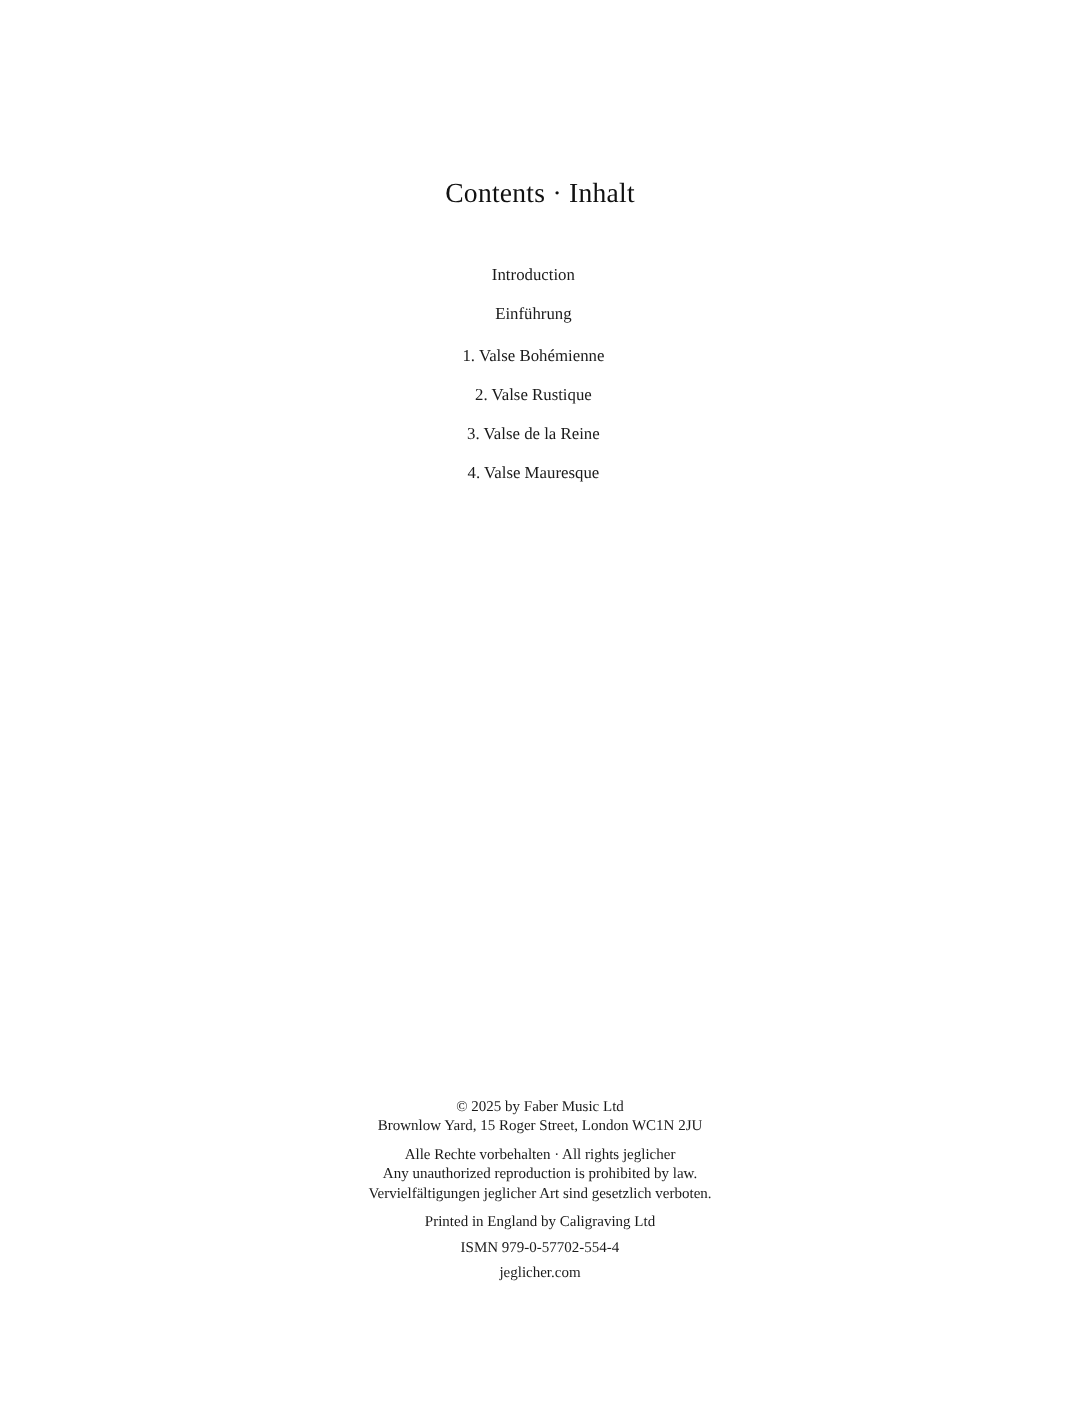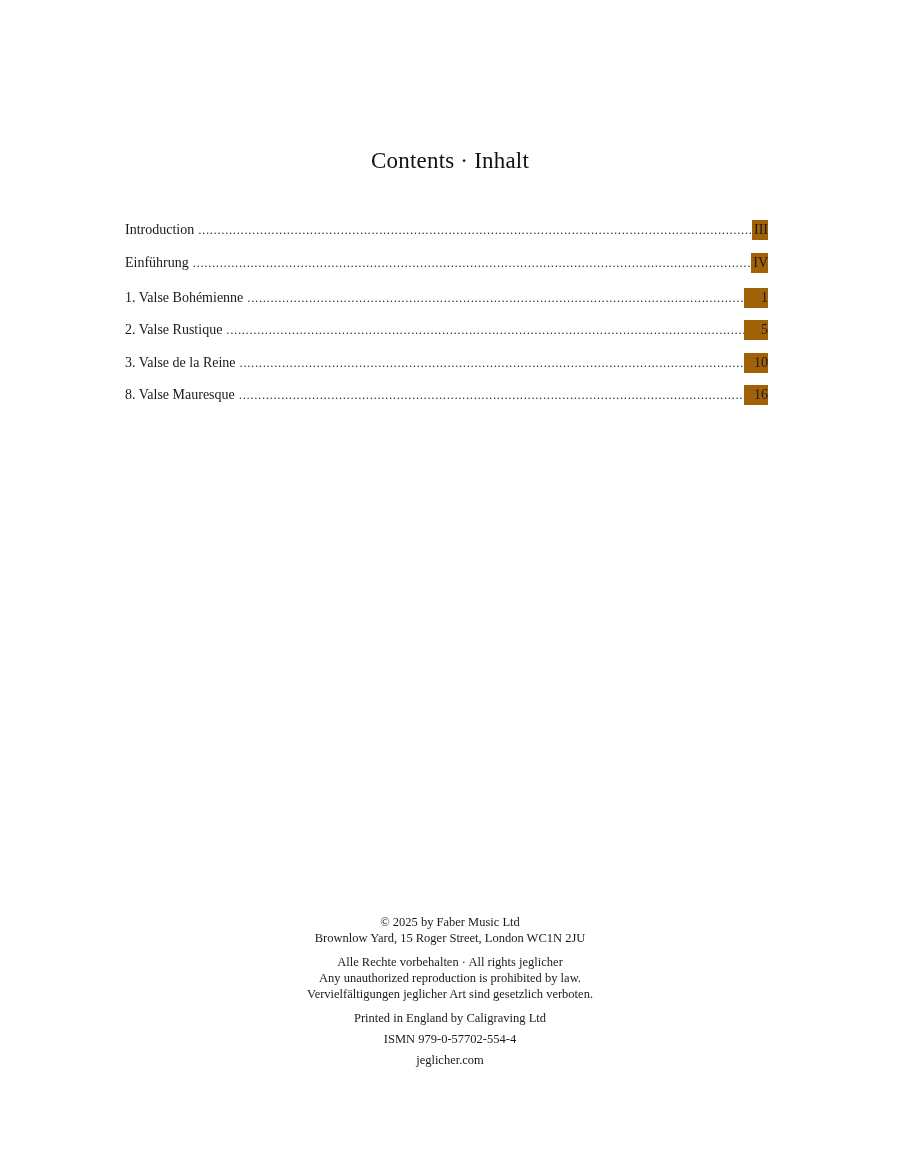--- a/index.html
+++ b/index.html
@@ -35,20 +35,21 @@
       position: absolute;
       left: 0;
       width: 643px;
       height: 20px;
       display: flex;
       align-items: center;
       font-size: 14px;
       line-height: 20px;
       white-space: nowrap;
       overflow: hidden;
+      flex-direction: column;
     }
     .toc-label {
       flex: 0 0 auto;
       padding-right: 4px;
       background: #fff;
     }
     .toc-leader {
       flex: 1 1 auto;
       overflow: hidden;
       position: relative;
@@ -119,21 +120,21 @@
     <span class="toc-label">2. Valse Rustique</span>
     <span class="toc-leader"></span>
     <span class="toc-page num">5</span>
   </div>
   <div class="toc-row" style="top:133px;">
     <span class="toc-label">3. Valse de la Reine</span>
     <span class="toc-leader"></span>
     <span class="toc-page num">10</span>
   </div>
   <div class="toc-row" style="top:165px;">
-    <span class="toc-label">8. Valse Mauresque</span>
+    <span class="toc-label">4. Valse Mauresque</span>
     <span class="toc-leader"></span>
     <span class="toc-page num">16</span>
   </div>
 </div>
 
 <div class="footer">
   <div class="footer-block">
     <span class="footer-line">© 2025 by Faber Music Ltd</span>
     <span class="footer-line">Brownlow Yard, 15 Roger Street, London WC1N 2JU</span>
   </div>

